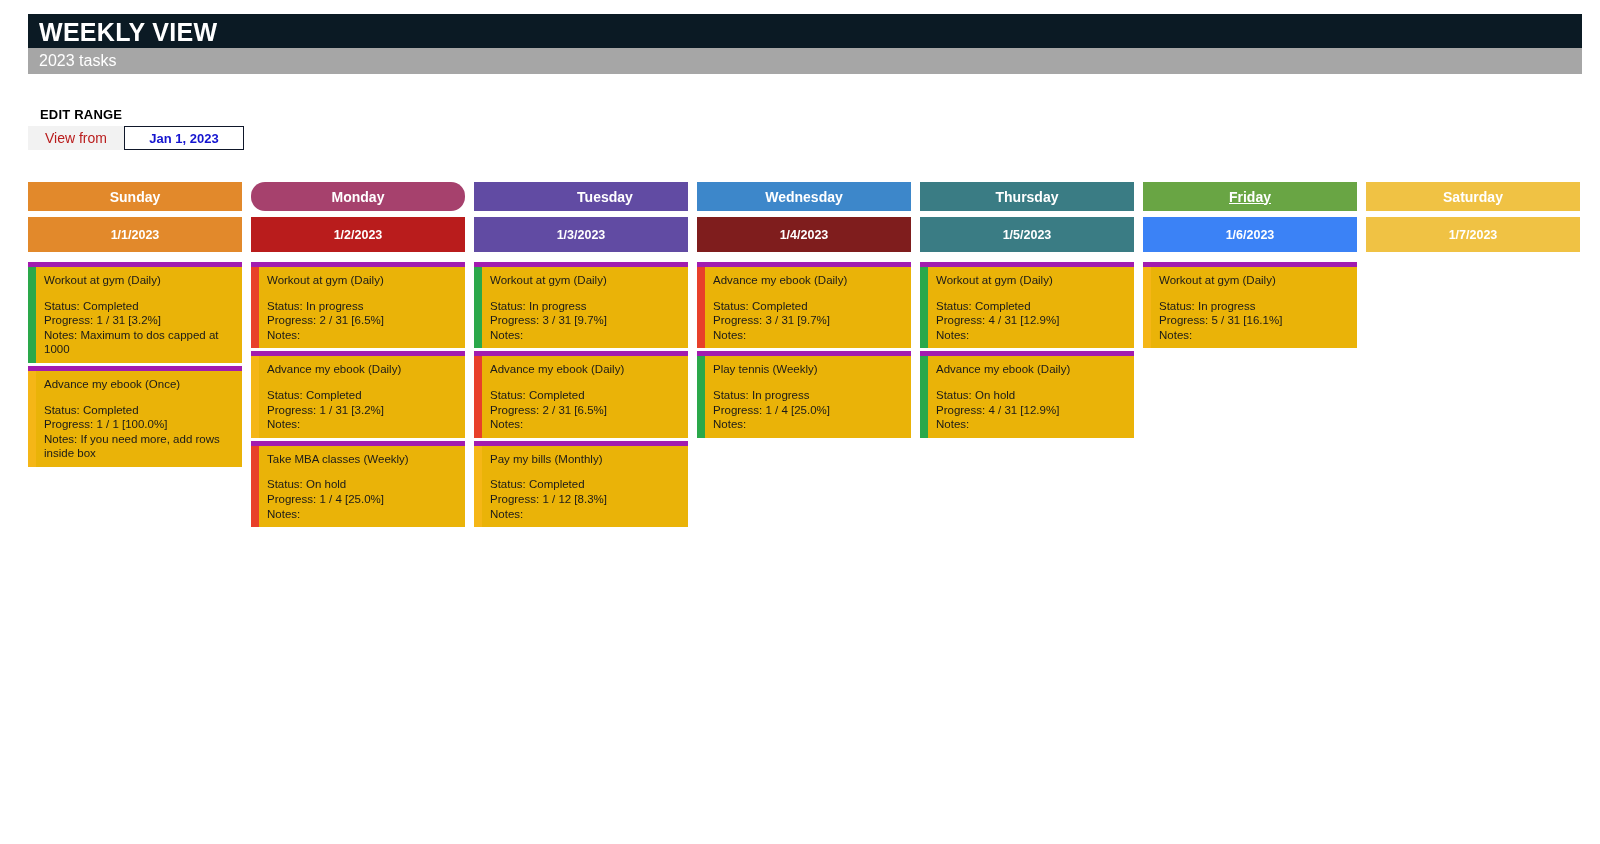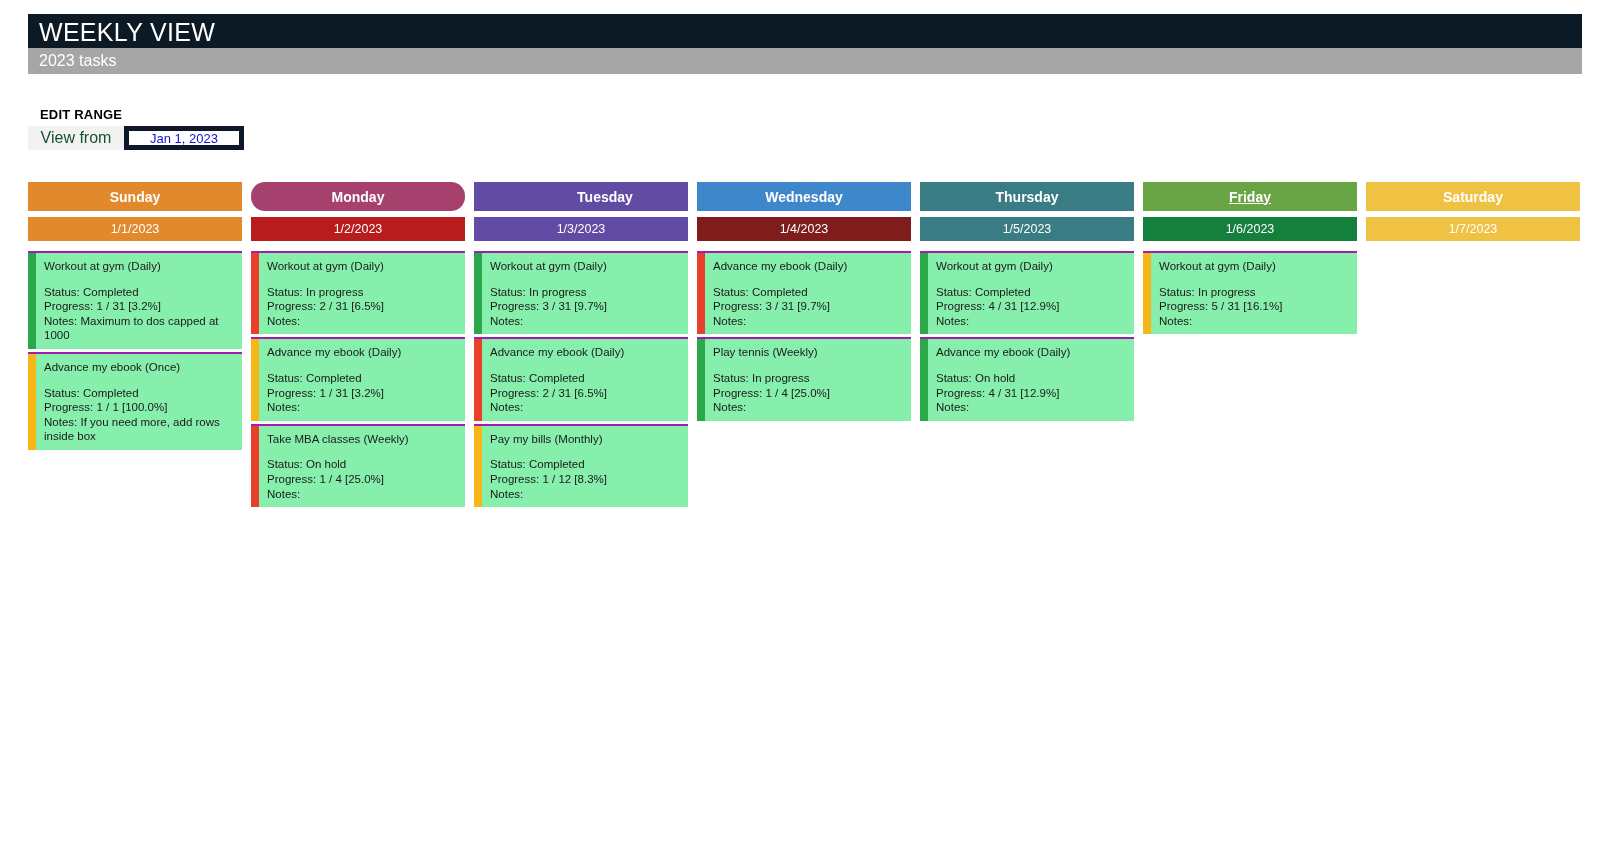--- a/index.html
+++ b/index.html
@@ -15,21 +15,21 @@
   .title-bar {
     position: absolute;
     left: 28px; top: 14px;
     width: 1554px; height: 36px;
     background: #0b1a24;
     display: flex; align-items: center;
   }
   .title-bar .title-text {
     color: #ffffff;
     font-size: 25px;
-    font-weight: normal;
+    font-weight: bold;
     letter-spacing: 0.3px;
     padding-left: 11px;
   }
   .subtitle-bar {
     position: absolute;
     left: 28px; top: 48px;
     width: 1554px; height: 26px;
     background: #a6a6a6;
     display: flex; align-items: center;
   }
@@ -50,31 +50,31 @@
   }
   .range-row {
     position: absolute;
     left: 28px; top: 126px;
     display: flex; align-items: stretch;
     height: 24px;
   }
   .range-row .view-from {
     width: 96px;
     background: #f2f2f2;
-    font-size: 16px;
-    color: #14532d;
+    font-size: 14px;
+    color: #b91c1c;
     display: flex; align-items: center; justify-content: center;
   }
   .range-row .date-box {
     width: 120px;
     background: #ffffff;
-    border: 5px solid #0f172a;
+    border: 1px solid #0f172a;
     color: #1414d0;
     font-size: 13px;
-    font-weight: normal;
+    font-weight: bold;
     display: flex; align-items: center; justify-content: center;
   }
 
   
   .week-grid {
     position: absolute;
     left: 28px; top: 182px;
     width: 1554px;
     display: flex;
   }
@@ -86,36 +86,36 @@
   .day-col:last-child { margin-right: 0; }
 
   .day-name {
     height: 29px;
     display: flex; align-items: center; justify-content: center;
     color: #ffffff;
     font-size: 14px;
     font-weight: bold;
   }
   .day-date {
-    height: 24px;
+    height: 35px;
     margin-top: 6px;
     display: flex; align-items: center; justify-content: center;
     color: #ffffff;
     font-size: 12.5px;
-    font-weight: normal;
+    font-weight: bold;
   }
 
   .tasks { margin-top: 10px; }
 
   .task-card {
     display: flex;
-    background: #86efac;
+    background: #eab308;
     margin-bottom: 3px;
     min-height: 70px;
-    border-top: 2px solid #a21caf;
+    border-top: 5px solid #a21caf;
   }
   .task-accent {
     width: 8px;
     flex: 0 0 8px;
   }
   .task-body {
     flex: 1 1 auto;
     padding: 6px 5px 6px 8px;
     font-size: 11.5px;
     line-height: 14.6px;
@@ -277,21 +277,21 @@
             <div class="task-title">Advance my ebook (Daily)</div>
             <div class="task-line">Status: On hold</div>
             <div class="task-line">Progress: 4 / 31  [12.9%]</div>
             <div class="task-notes">Notes:</div>
           </div>
         </div>
       </div>
     </div>
     <div class="day-col">
       <div class="day-name" style="background: rgb(105, 165, 68); text-decoration: underline;">Friday</div>
-      <div class="day-date" style="background: #15803d;">1/6/2023</div>
+      <div class="day-date" style="background: #3b82f6;">1/6/2023</div>
       <div class="tasks">
         <div class="task-card">
           <div class="task-accent" style="background: rgb(245, 182, 23);"></div>
           <div class="task-body">
             <div class="task-title">Workout at gym (Daily)</div>
             <div class="task-line">Status: In progress</div>
             <div class="task-line">Progress: 5 / 31  [16.1%]</div>
             <div class="task-notes">Notes:</div>
           </div>
         </div>

